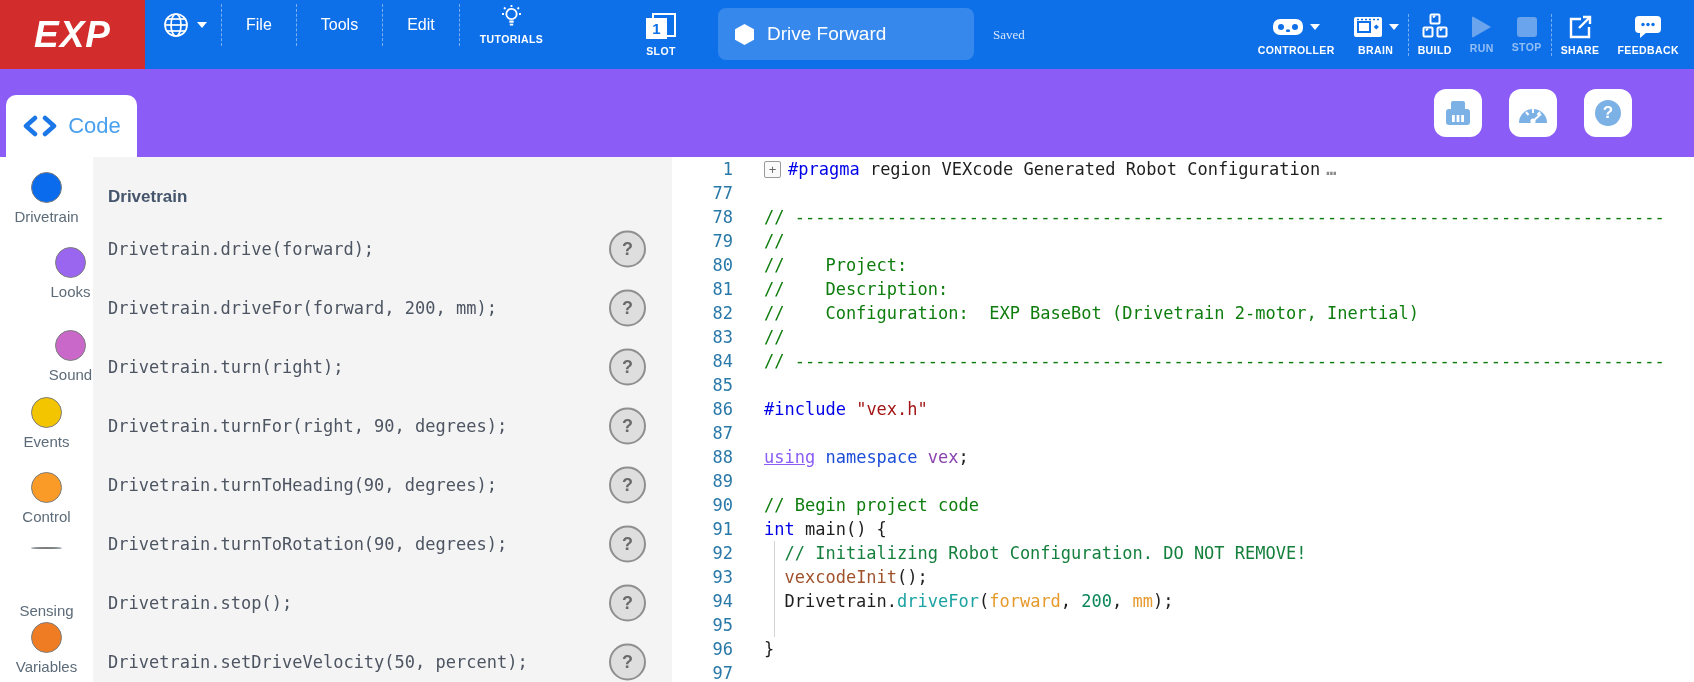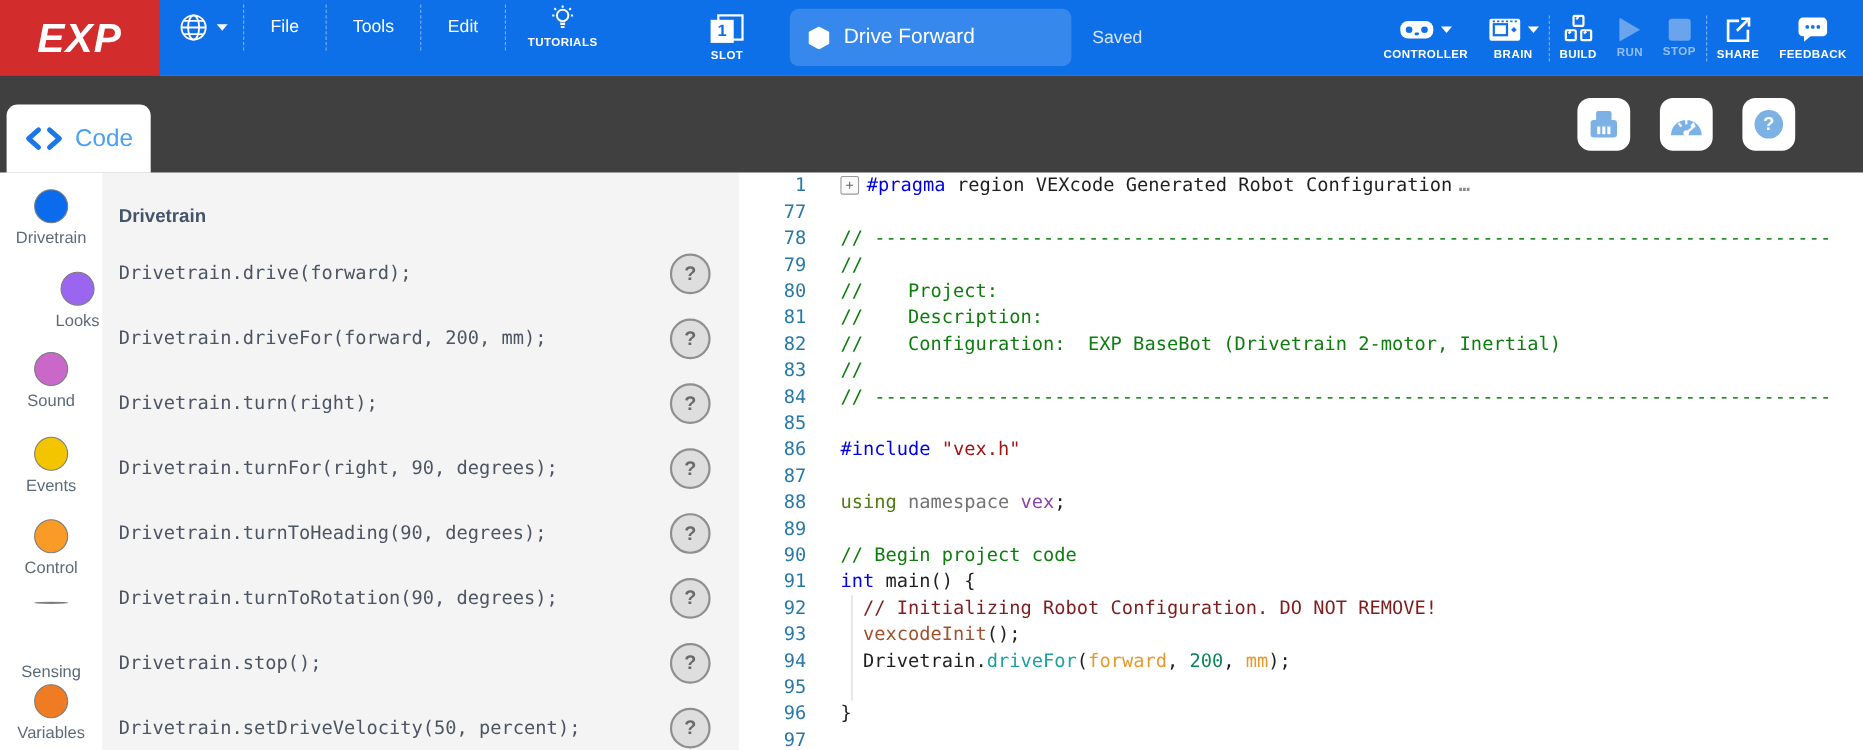--- a/index.html
+++ b/index.html
@@ -22,31 +22,31 @@
   .tutorials{padding:0 20px;}
   .slot{position:absolute;left:646px;top:0;}
   .slot-stack{position:relative;width:30px;height:26px;margin-bottom:2px;}
   .slot-back{position:absolute;right:0;top:0;width:20px;height:20px;border:2px solid #fff;background:transparent;}
   .slot-front{position:absolute;left:0;bottom:0;width:21px;height:21px;background:#fff;color:#0e70e8;
               font-weight:700;font-size:15px;display:flex;align-items:center;justify-content:center;}
   .project{position:absolute;left:718px;top:8px;width:256px;height:52px;border-radius:8px;
            background:rgba(255,255,255,.17);display:flex;align-items:center;gap:13px;padding-left:17px;
            box-sizing:border-box;color:#fff;font-size:19px;font-weight:500;}
   .saved{position:absolute;left:993px;top:0;height:69px;display:flex;align-items:center;
-         color:rgba(255,255,255,.82);font-size:16px;}
+         color:rgba(255,255,255,.82);font-size:13px;font-family:Liberation Serif, serif;}
   .right-cluster{position:absolute;right:6px;top:0;height:69px;display:flex;align-items:center;}
   .rc-item{display:flex;flex-direction:column;align-items:center;justify-content:center;gap:4px;height:69px;padding:0 9px;}
   .icon-row{display:flex;align-items:center;gap:6px;height:26px;}
   .dim .tb-label{color:rgba(255,255,255,.55);}
   .play-tri{width:0;height:0;border-top:11px solid transparent;border-bottom:11px solid transparent;
             border-left:19px solid #6aa4ec;border-radius:2px;}
   .stop-sq{width:20px;height:20px;background:#6aa4ec;border-radius:3px;}
 
   
-  .subbar{position:absolute;left:0;top:69px;width:1694px;height:88px;background:#404040;}
+  .subbar{position:absolute;left:0;top:69px;width:1694px;height:88px;background:#8b5cf6;}
   .code-tab{position:absolute;left:6px;top:26px;width:131px;height:62px;background:#fff;
             border-radius:10px 10px 0 0;display:flex;align-items:center;justify-content:center;gap:10px;}
   .code-tab-label{color:#49a0ee;font-size:22px;font-weight:500;}
   .sq-btn{position:absolute;top:20px;width:48px;height:48px;background:#fff;border-radius:12px;
           border:none;display:flex;align-items:center;justify-content:center;padding:0;}
   .help-circle{width:26px;height:26px;border-radius:50%;background:#7cb1e6;color:#fff;
                font-weight:700;font-size:17px;display:flex;align-items:center;justify-content:center;}
 
   
   .sidebar{position:absolute;left:0;top:157px;width:93px;bottom:0;background:#fff;}
@@ -237,21 +237,21 @@
 
 <div class="sidebar">
     <div class="side-item" style="top: 15px;">
     <span class="side-circle" style="background: rgb(10, 108, 237);"></span>
     <span class="side-label">Drivetrain</span>
   </div>
     <div class="side-item" style="top: 90px; margin-left: 24px;">
     <span class="side-circle" style="background: rgb(154, 102, 240);"></span>
     <span class="side-label">Looks</span>
   </div>
-    <div class="side-item" style="top: 163px;">
+    <div class="side-item" style="top: 173px; padding-left: 24px;">
     <span class="side-circle" style="background: rgb(202, 104, 201);"></span>
     <span class="side-label">Sound</span>
   </div>
     <div class="side-item" style="top: 240px;">
     <span class="side-circle" style="background: rgb(242, 197, 0);"></span>
     <span class="side-label">Events</span>
   </div>
     <div class="side-item" style="top: 315px;">
     <span class="side-circle" style="background: rgb(249, 155, 38);"></span>
     <span class="side-label">Control</span>
@@ -348,37 +348,37 @@
     <div class="cl">
     <span class="ln">86</span>
     <span class="lc"><span style="color: rgb(0, 0, 232);">#include</span><span style="color: rgb(31, 31, 31);"> </span><span style="color: rgb(163, 21, 21);">"vex.h"</span></span>
   </div>
     <div class="cl">
     <span class="ln">87</span>
     <span class="lc"></span>
   </div>
     <div class="cl">
     <span class="ln">88</span>
-    <span class="lc"><span style="color: #4d7c0f;">using</span><span style="color: rgb(31, 31, 31);"> </span><span style="color: #737373;">namespace</span><span style="color: rgb(31, 31, 31);"> </span><span style="color: rgb(138, 68, 173);">vex</span><span style="color: rgb(31, 31, 31);">;</span></span>
+    <span class="lc"><span style="color: #8b5cf6; text-decoration: underline;">using</span><span style="color: rgb(31, 31, 31);"> </span><span style="color: #1d4ed8;">namespace</span><span style="color: rgb(31, 31, 31);"> </span><span style="color: rgb(138, 68, 173);">vex</span><span style="color: rgb(31, 31, 31);">;</span></span>
   </div>
     <div class="cl">
     <span class="ln">89</span>
     <span class="lc"></span>
   </div>
     <div class="cl">
     <span class="ln">90</span>
     <span class="lc"><span style="color: rgb(14, 125, 14);">// Begin project code</span></span>
   </div>
     <div class="cl">
     <span class="ln">91</span>
     <span class="lc"><span style="color: rgb(0, 0, 232);">int</span><span style="color: rgb(31, 31, 31);"> main() {</span></span>
   </div>
     <div class="cl">
     <span class="ln">92</span>
-    <span class="lc"><i class="guide"></i><span style="color: rgb(31, 31, 31);">  </span><span style="color: #7f1d1d;">// Initializing Robot Configuration. DO NOT REMOVE!</span></span>
+    <span class="lc"><i class="guide"></i><span style="color: rgb(31, 31, 31);">  </span><span style="color: #15803d;">// Initializing Robot Configuration. DO NOT REMOVE!</span></span>
   </div>
     <div class="cl">
     <span class="ln">93</span>
     <span class="lc"><i class="guide"></i><span style="color: rgb(31, 31, 31);">  </span><span style="color: rgb(160, 82, 45);">vexcodeInit</span><span style="color: rgb(31, 31, 31);">();</span></span>
   </div>
     <div class="cl">
     <span class="ln">94</span>
     <span class="lc"><i class="guide"></i><span style="color: rgb(31, 31, 31);">  Drivetrain.</span><span style="color: rgb(28, 162, 162);">driveFor</span><span style="color: rgb(31, 31, 31);">(</span><span style="color: rgb(230, 154, 46);">forward</span><span style="color: rgb(31, 31, 31);">, </span><span style="color: rgb(9, 134, 88);">200</span><span style="color: rgb(31, 31, 31);">, </span><span style="color: rgb(230, 154, 46);">mm</span><span style="color: rgb(31, 31, 31);">);</span></span>
   </div>
     <div class="cl">

